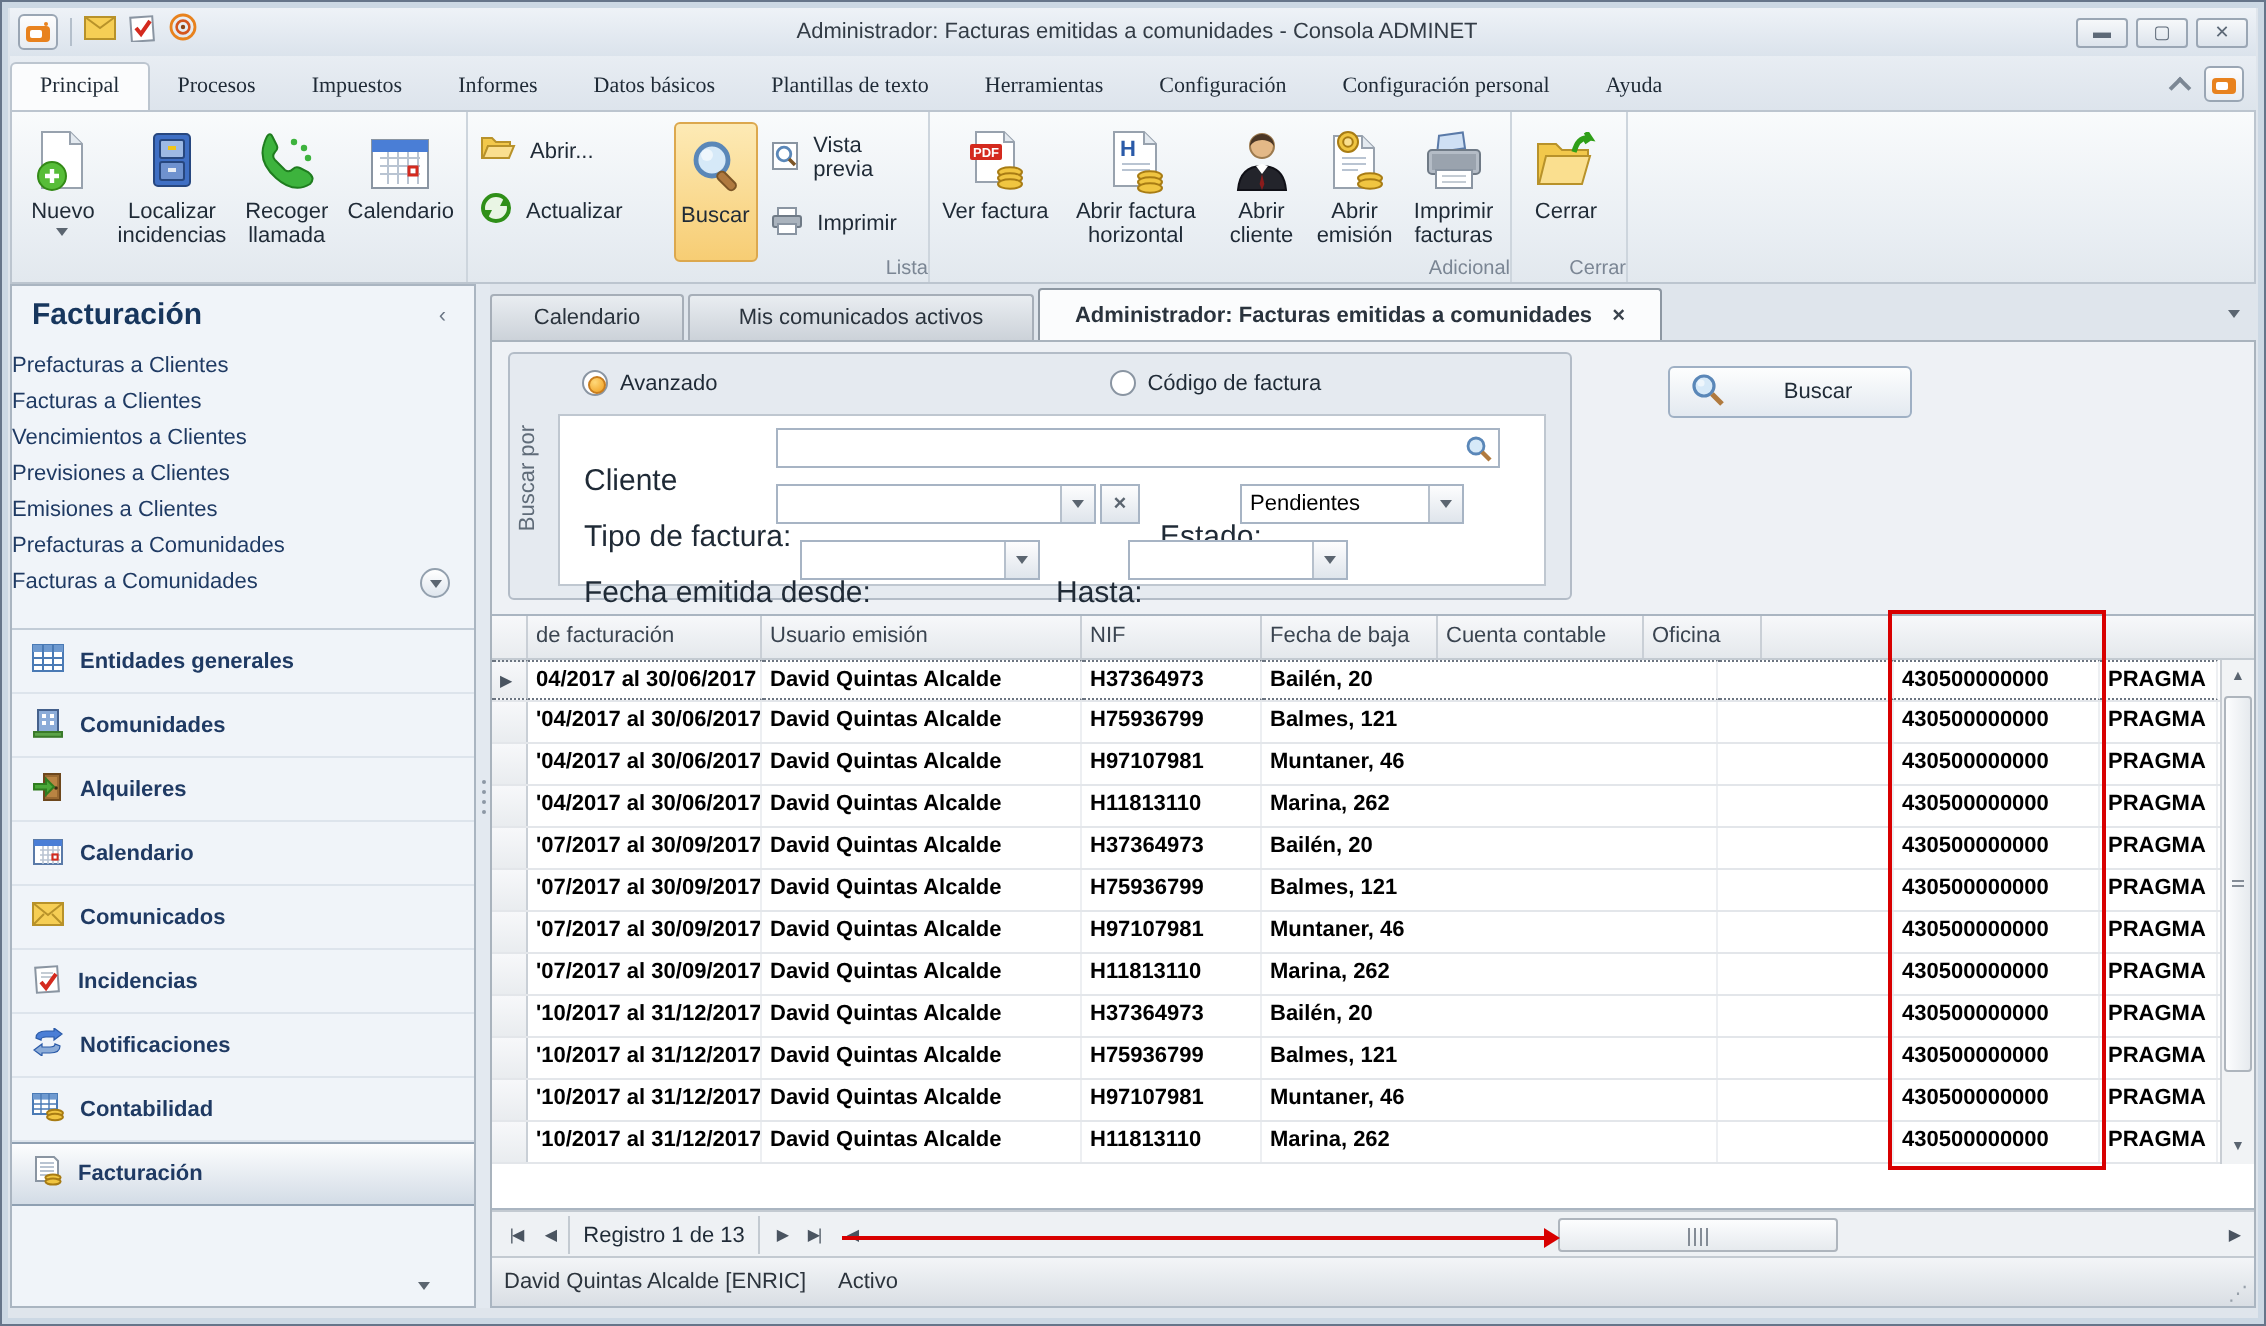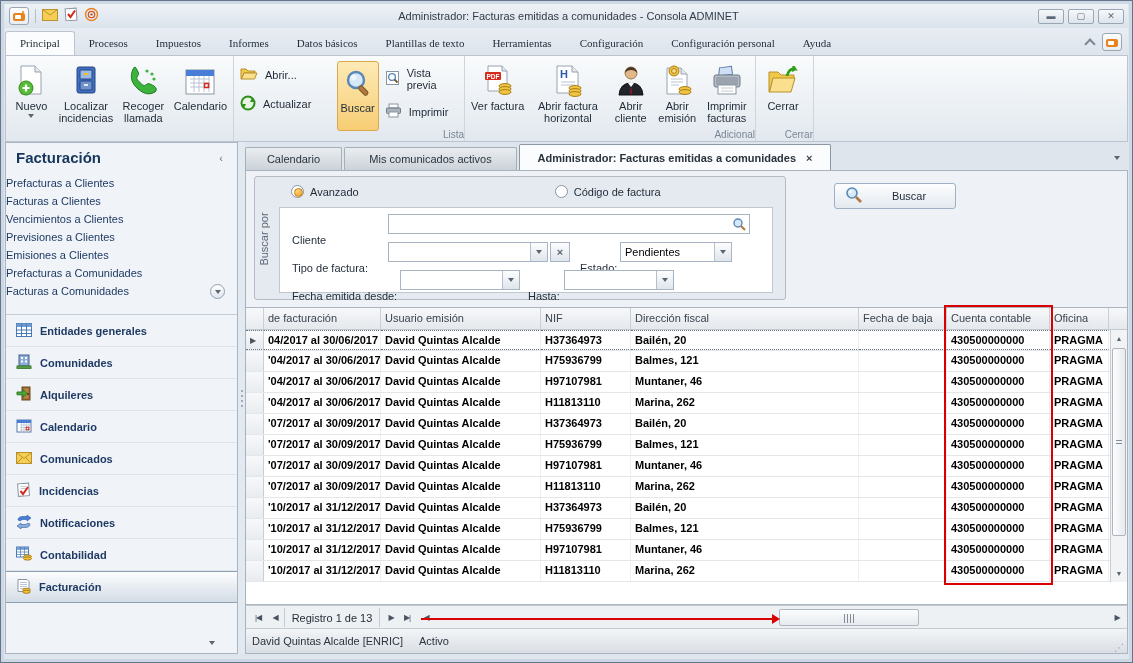--- a/index.html
+++ b/index.html
@@ -91,21 +91,21 @@
             transform:rotate(-90deg); font-size:11px; color:#5f6b78; }
   .radio-row { position:absolute; left:36px; top:8px; right:8px; display:flex; }
   .radio-item { display:flex; align-items:center; gap:6px; font-size:11px; color:#1f2a36; cursor:pointer; }
   .radio-item.second { margin-left:196px; }
   .radio { width:13px; height:13px; border-radius:50%; border:1px solid #8a95a2; background:#fff; position:relative; }
   .radio.sel::after { content:""; position:absolute; left:2px; top:2px; width:7px; height:7px; border-radius:50%;
                       background:radial-gradient(circle at 35% 30%, #ffd97a, #ef9c1c); border:1px solid #c87d1e; }
   .wbox { position:absolute; left:24px; top:30px; width:494px; height:86px; background:#fff;
           border:1px solid #bfc7d0; }
   .frow { position:absolute; left:12px; right:10px; height:21px; display:flex; align-items:center; }
-  .flabel { font-size:11px; color:#1f2a36;margin-top:31px; }
+  .flabel { font-size:15px; color:#1f2a36;margin-top:31px; }
   .input, .combo { height:20px; background:#fff; border:1px solid #a7b4c4; position:absolute; top:0; }
   .combo .btn { position:absolute; right:0; top:0; bottom:0; width:17px;
                 background:linear-gradient(#fdfdfe,#dfe5ec); border-left:1px solid #b6c0cc;
                 display:flex; align-items:center; justify-content:center; }
   .xbtn { position:absolute; top:0; width:20px; height:20px; border:1px solid #a7b4c4;
           background:linear-gradient(#fdfdfe,#dfe5ec); color:#5b6570; font-weight:bold; font-size:11px;
           display:flex; align-items:center; justify-content:center; cursor:pointer; }
   .combo .val { position:absolute; left:4px; top:3px; font-size:11px; color:#000; }
   .search-in-input { position:absolute; right:2px; top:2px; }
 
@@ -621,21 +621,20 @@
           </span>
           <span class="lbl">Buscar</span>
         </div>
 
         <div class="grid">
           <div class="grid-head">
             <div class="hcell h-ind"></div>
             <div class="hcell c-period">de facturación</div>
             <div class="hcell c-user">Usuario emisión</div>
             <div class="hcell c-nif">NIF</div>
-            <div class="hcell c-address">Dirección fiscal</div>
             <div class="hcell c-baja">Fecha de baja</div>
             <div class="hcell c-account">Cuenta contable</div>
             <div class="hcell c-office">Oficina</div>
           </div>
           <div>
               <div class="grid-row selected">
                 <div class="cell indicator">▶</div>
                 <div class="cell c-period">04/2017 al 30/06/2017</div>
                 <div class="cell c-user">David Quintas Alcalde</div>
                 <div class="cell c-nif">H37364973</div>

